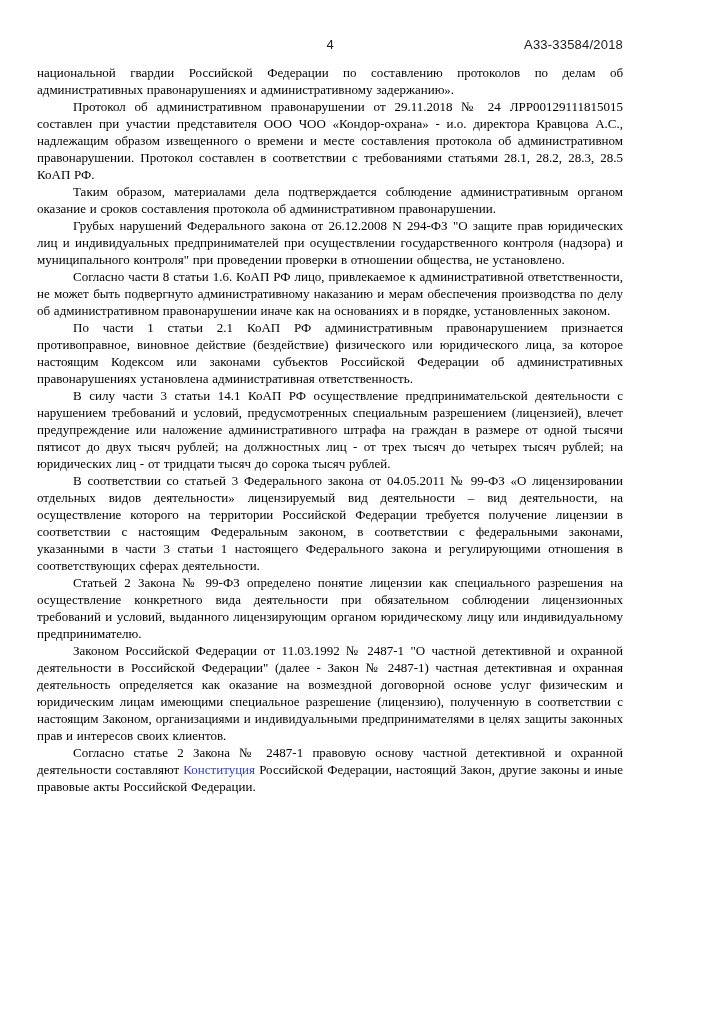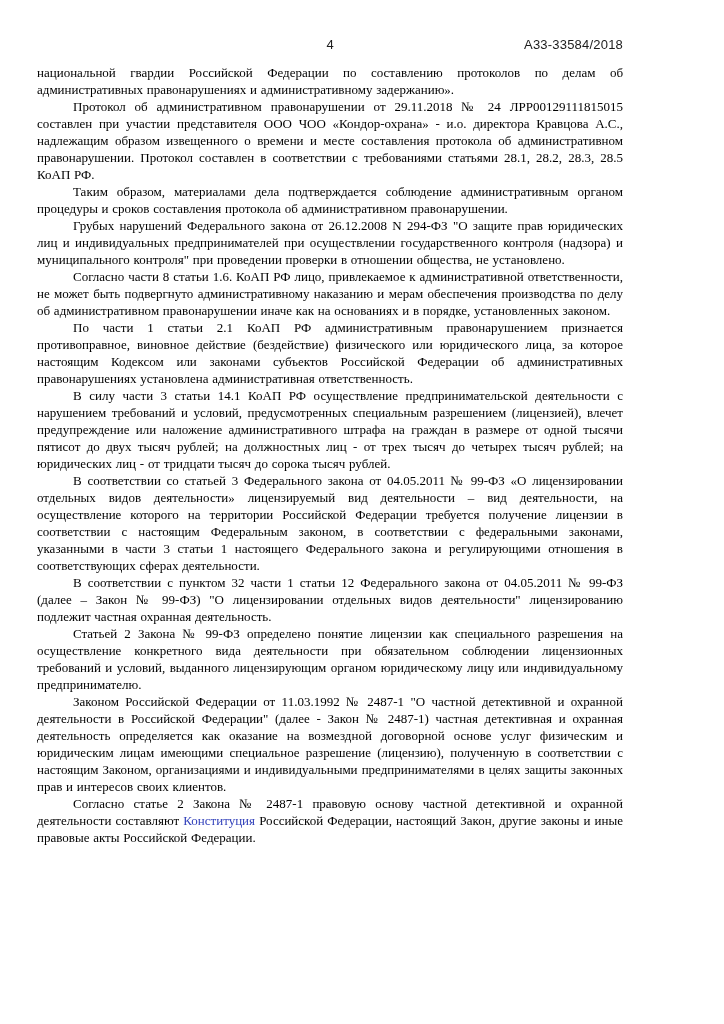--- a/index.html
+++ b/index.html
@@ -71,27 +71,26 @@
 <div class="page">
 
   <div class="header">
     <span class="page-num">4</span>
     <span class="case-num">А33-33584/2018</span>
   </div>
 
   <div class="content">
     <p class="continuation">национальной гвардии Российской Федерации по составлению протоколов по делам об административных правонарушениях и административному задержанию».</p>
     <p>Протокол об административном правонарушении от 29.11.2018 № 24 ЛРР00129111815015 составлен при участии представителя ООО ЧОО «Кондор-охрана» - и.о. директора Кравцова А.С., надлежащим образом извещенного о времени и месте составления протокола об административном правонарушении. Протокол составлен в соответствии с требованиями статьями 28.1, 28.2, 28.3, 28.5 КоАП РФ.</p>
-    <p>Таким образом, материалами дела подтверждается соблюдение административным органом процедуры и сроков составления протокола об административном правонарушении.</p>
+    <p>Таким образом, материалами дела подтверждается соблюдение административным органом оказание и сроков составления протокола об административном правонарушении.</p>
     <p>Грубых нарушений Федерального закона от 26.12.2008 N 294-ФЗ "О защите прав юридических лиц и индивидуальных предпринимателей при осуществлении государственного контроля (надзора) и муниципального контроля" при проведении проверки в отношении общества, не установлено.</p>
     <p>Согласно части 8 статьи 1.6. КоАП РФ лицо, привлекаемое к административной ответственности, не может быть подвергнуто административному наказанию и мерам обеспечения производства по делу об административном правонарушении иначе как на основаниях и в порядке, установленных законом.</p>
     <p>По части 1 статьи 2.1 КоАП РФ административным правонарушением признается противоправное, виновное действие (бездействие) физического или юридического лица, за которое настоящим Кодексом или законами субъектов Российской Федерации об административных правонарушениях установлена административная ответственность.</p>
     <p>В силу части 3 статьи 14.1 КоАП РФ осуществление предпринимательской деятельности с нарушением требований и условий, предусмотренных специальным разрешением (лицензией), влечет предупреждение или наложение административного штрафа на граждан в размере от одной тысячи пятисот до двух тысяч рублей; на должностных лиц - от трех тысяч до четырех тысяч рублей; на юридических лиц - от тридцати тысяч до сорока тысяч рублей.</p>
     <p>В соответствии со статьей 3 Федерального закона от 04.05.2011 № 99-ФЗ «О лицензировании отдельных видов деятельности» лицензируемый вид деятельности – вид деятельности, на осуществление которого на территории Российской Федерации требуется получение лицензии в соответствии с настоящим Федеральным законом, в соответствии с федеральными законами, указанными в части 3 статьи 1 настоящего Федерального закона и регулирующими отношения в соответствующих сферах деятельности.</p>
-    <p>В соответствии с пунктом 32 части 1 статьи 12 Федерального закона от 04.05.2011 № 99-ФЗ (далее – Закон № 99-ФЗ) "О лицензировании отдельных видов деятельности" лицензированию подлежит частная охранная деятельность.</p>
     <p>Статьей 2 Закона № 99-ФЗ определено понятие лицензии как специального разрешения на осуществление конкретного вида деятельности при обязательном соблюдении лицензионных требований и условий, выданного лицензирующим органом юридическому лицу или индивидуальному предпринимателю.</p>
     <p>Законом Российской Федерации от 11.03.1992 № 2487-1 "О частной детективной и охранной деятельности в Российской Федерации" (далее - Закон № 2487-1) частная детективная и охранная деятельность определяется как оказание на возмездной договорной основе услуг физическим и юридическим лицам имеющими специальное разрешение (лицензию), полученную в соответствии с настоящим Законом, организациями и индивидуальными предпринимателями в целях защиты законных прав и интересов своих клиентов.</p>
     <p>
       <span>Согласно статье 2 Закона № 2487-1 правовую основу частной детективной и охранной деятельности составляют </span><a class="doc-link" style="color: rgb(51, 66, 187);">Конституция</a><span> Российской Федерации, настоящий Закон, другие законы и иные правовые акты Российской Федерации.</span>
     </p>
   </div>
 
 </div>
 
 </body></html>

